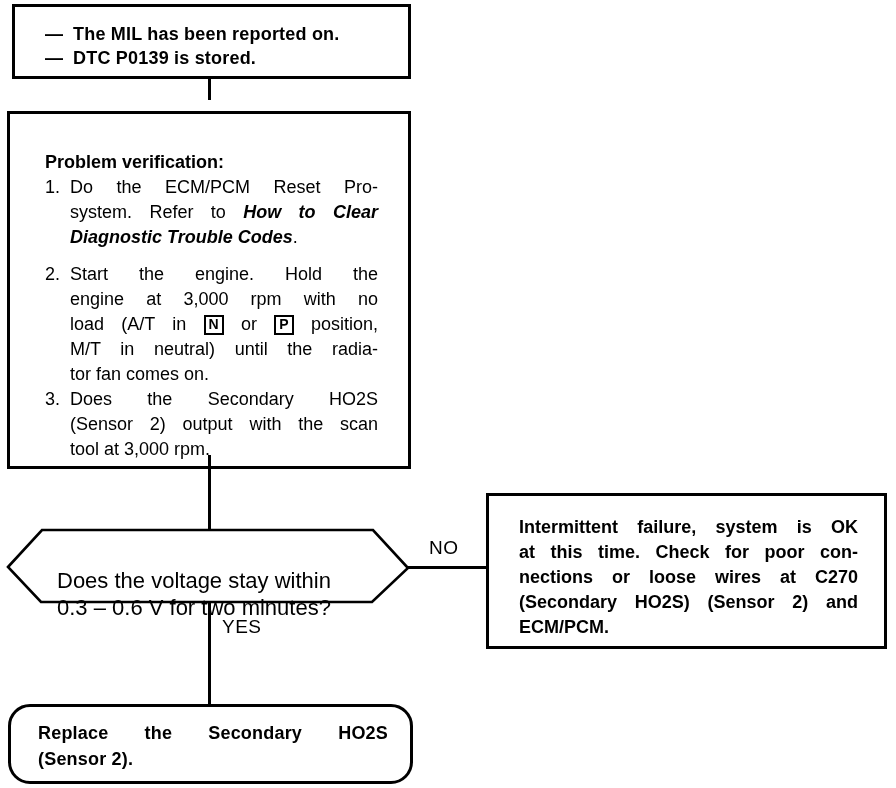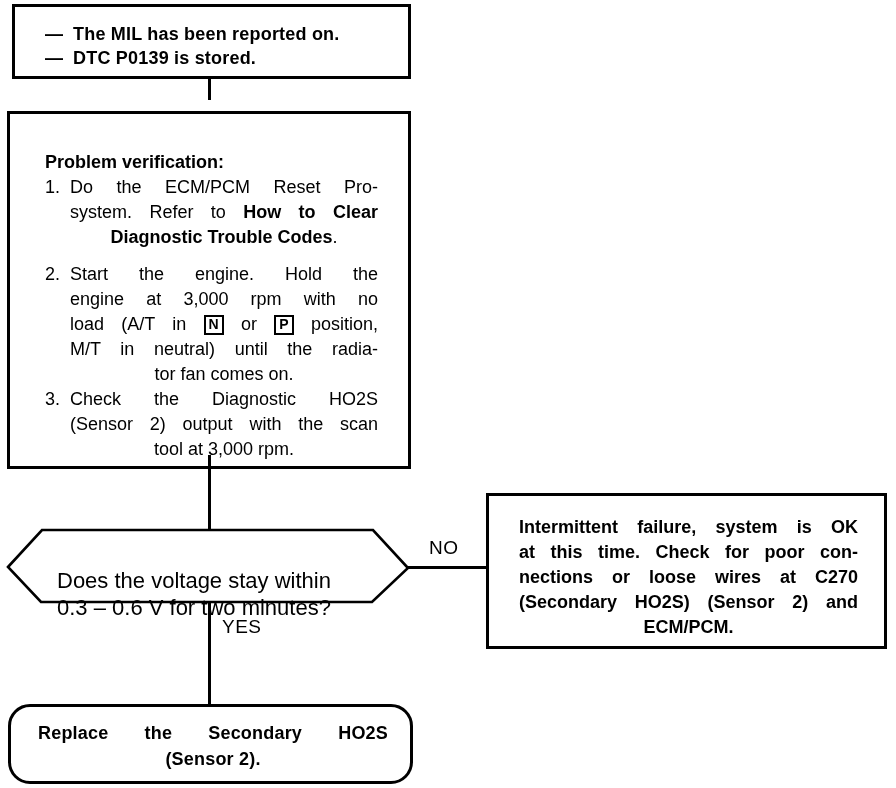--- a/index.html
+++ b/index.html
@@ -24,23 +24,23 @@
   .b-dtc { left: 12px; top: 4px; width: 399px; height: 75px; padding: 15px 8px 0 30px; }
   .dtc-line { display: flex; font-weight: bold; font-size: 18px; line-height: 24px; letter-spacing: 0.2px; }
   .dtc-line .dash { width: 28px; flex: 0 0 28px; }
 
   
   .b-verify { left: 7px; top: 99px; width: 404px; height: 358px; padding: 36px 30px 0 35px; font-size: 18px; line-height: 25px; margin-top: 12px; }
   .pv-title { font-weight: bold; }
   .step { position: relative; padding-left: 25px; }
   .step .num { position: absolute; left: 0; top: 0; }
   .step2 { margin-top: 12px; }
-  .line { display: block; text-align: center; }
+  .line { display: block; }
   .just { text-align: justify; text-align-last: justify; }
-  .bold { font-weight: bold; }
+  .bold { font-weight: bold; font-style: italic; }
   .keybox {
     display: inline-block;
     border: 2px solid #000000;
     font-weight: bold;
     font-size: 14px;
     line-height: 15px;
     padding: 0 3px 1px 3px;
     vertical-align: 1px;
   }
 
@@ -99,21 +99,21 @@
       <span class="num">2.</span>
       <span class="line just">Start the engine. Hold the</span>
       <span class="line just">engine at 3,000 rpm with no</span>
       <span class="line just"><span>load (A/T in </span><span class="keybox">N</span><span> or </span><span class="keybox">P</span><span> position,</span></span>
       <span class="line just">M/T in neutral) until the radia-</span>
       <span class="line">tor fan comes on.</span>
     </div>
 
     <div class="step step3">
       <span class="num">3.</span>
-      <span class="line just">Check the Diagnostic HO2S</span>
+      <span class="line just">Does the Secondary HO2S</span>
       <span class="line just">(Sensor 2) output with the scan</span>
       <span class="line">tool at 3,000 rpm.</span>
     </div>
   </div>
 
   <div class="conn c-mid"></div>
 
   <svg class="hex-svg" viewBox="0 0 404 78">
     <polygon points="2,40 36,3 367,3 402,41 366,75 35,75" fill="#ffffff" stroke="#000000" stroke-width="2.6"></polygon>
   </svg>

